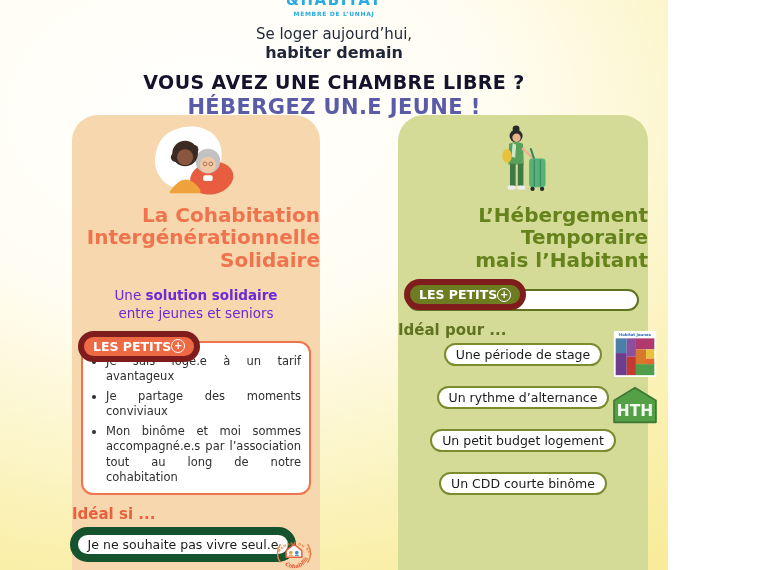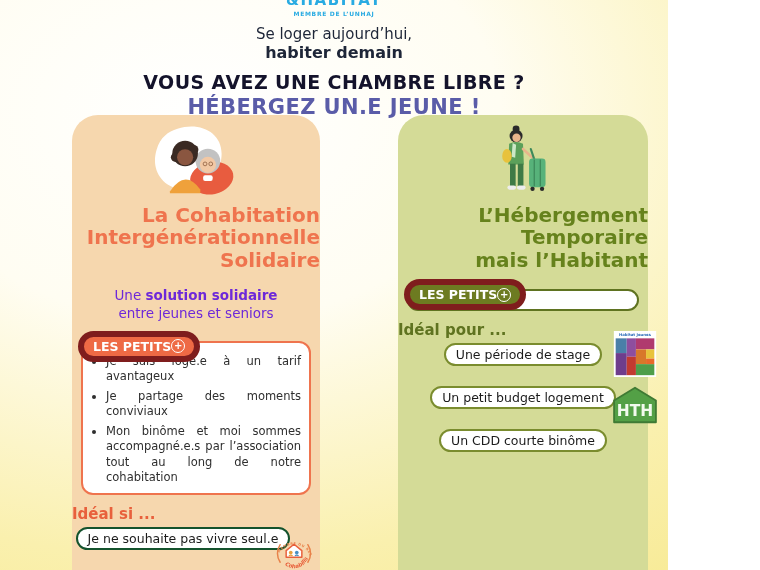--- a/index.html
+++ b/index.html
@@ -37,21 +37,21 @@
   .benefits ul{margin:0; padding-left:15px; font-size:11.5px; color:#2E2E2E; text-align:justify; line-height:1.35;}
   .benefits li{margin-bottom:4px;}
   .benefits li:last-child{margin-bottom:0;}
   .ideal-section{position:relative; margin-top:10px;}
   .ideal-label{text-align:left; font-weight:bold; font-size:15px;}
   .card-left .ideal-label{color:#E8603C;}
   .card-right .ideal-label{color:#5F7320;}
   .pills{margin-top:4px; display:flex; flex-direction:column; align-items:center; gap:20px;}
   .card-left .pills{padding-right:26px;}
   .pill{background:#fff; border-radius:999px; padding:2px 10px; font-size:12.5px; color:#1B1B1B; white-space:nowrap;}
-  .card-left .pill{border:2px solid #14532d;}
+  .card-left .pill{border:8px solid #14532d;}
   .card-right .pill{border:2px solid #7A8C2E;}
   .cohabilis{position:absolute; right:2px; top:22px;}
   .side-logos{position:absolute; right:-12px; top:10px; display:flex; flex-direction:column; align-items:center; gap:8px;}
 </style>
 </head>
 <body>
 
 <div class="poster">
 
   <div class="header">
@@ -161,20 +161,21 @@
     <div class="benefits">
       <div class="benefits-pill">
         <span>LES PETITS</span>
         <span class="plus-circle">+</span>
       </div>
     </div>
     <div class="ideal-section">
       <div class="ideal-label">Idéal pour ...</div>
       <div class="pills">
         <div class="pill">Une période de stage</div>
+        <div class="pill">Un rythme d’alternance</div>
         <div class="pill">Un petit budget logement</div>
         <div class="pill">Un CDD courte binôme</div>
       </div>
       <div class="side-logos">
         <svg width="44" height="46" viewBox="0 0 46 50">
           <rect x="0" y="0" width="46" height="50" fill="#FFFFFF"></rect>
           <text x="23" y="5.5" font-size="4.2" font-weight="bold" fill="#2B6CB8" text-anchor="middle">Habitat Jeunes</text>
           <rect x="2" y="8" width="12" height="16" fill="#4A7FA8"></rect>
           <rect x="14" y="8" width="10" height="20" fill="#8E4E9E"></rect>
           <rect x="24" y="8" width="20" height="12" fill="#B03A6E"></rect>

